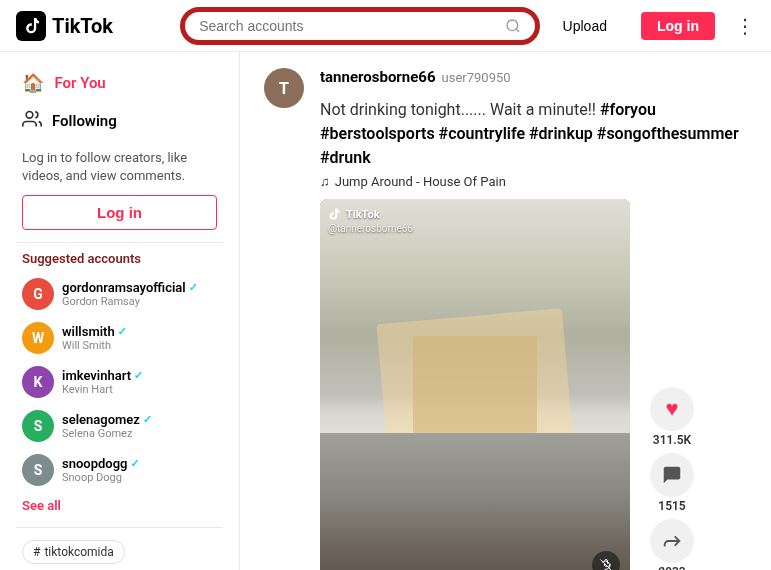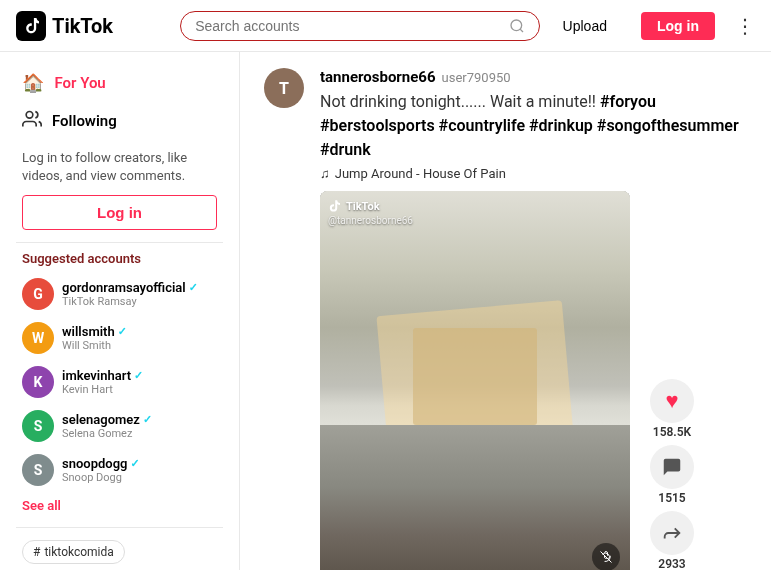--- a/index.html
+++ b/index.html
@@ -10,21 +10,21 @@
       display: flex; align-items: center; padding: 0 16px;
       height: 52px; border-bottom: 1px solid #e8e8e8;
       position: sticky; top: 0; background: #fff; z-index: 100;
     }
     .logo-area { display: flex; align-items: center; gap: 6px; min-width: 160px; }
     .logo-icon { width: 30px; height: 30px; }
     .logo-text { font-size: 20px; font-weight: 700; color: #000; }
     .search-bar {
       flex: 1; max-width: 360px; margin: 0 auto;
       display: flex; align-items: center;
-      border: 1px solid #b91c1c; border-radius: 20px;
+      border: 5px solid #b91c1c; border-radius: 20px;
       padding: 6px 14px; gap: 8px;
     }
     .search-bar input {
       border: none; outline: none; flex: 1; font-size: 14px; color: #666; background: transparent;
     }
     .header-actions { display: flex; align-items: center; gap: 20px; margin-left: auto; }
     .upload-btn {
       padding: 6px 14px; font-size: 14px; font-weight: 500;
       border: none; background: transparent; cursor: pointer; color: #000;
     }
@@ -82,21 +82,21 @@
 
     
     .feed { flex: 1; overflow-y: auto; padding: 16px 24px; }
     .video-post { display: flex; gap: 16px; max-width: 680px; }
     .post-avatar {
       width: 40px; height: 40px; border-radius: 50%; overflow: hidden;
       flex-shrink: 0; background: #ccc;
       display: flex; align-items: center; justify-content: center; font-size: 16px; font-weight: 700; color: #fff;
     }
     .post-content { flex: 1; }
-    .post-header { display: flex; align-items: flex-start; justify-content: space-between; margin-bottom: 4px; }
+    .post-header { display: flex; align-items: flex-start; justify-content: space-between; margin-bottom: 12px; }
     .post-user { display: flex; align-items: center; gap: 6px; flex-wrap: wrap; }
     .post-username { font-size: 15px; font-weight: 700; color: #000; }
     .post-userid { font-size: 13px; color: #888; }
     .follow-btn {
       padding: 5px 14px; border: 1.5px solid #fe2c55; border-radius: 4px;
       background: transparent; color: #fe2c55; font-size: 14px; font-weight: 600; cursor: pointer;
     }
     .post-caption { font-size: 16px; color: #333; line-height: 1.5; margin-bottom: 4px; }
     .post-caption .hashtag { color: #000; font-weight: 600; }
     .post-music { display: flex; align-items: center; gap: 5px; font-size: 13px; color: #333; margin-bottom: 10px; }
@@ -206,21 +206,21 @@
     <div class="divider"></div>
     <div class="section-title">Suggested accounts</div>
 
     <div class="account-item">
       <div class="avatar-circle" style="background:#e74c3c;">G</div>
       <div class="account-info">
         <div class="account-username">
           <span>gordonramsayofficial</span>
           <span class="verified">✓</span>
         </div>
-        <div class="account-name">TikTok Ramsay</div>
+        <div class="account-name">Gordon Ramsay</div>
       </div>
     </div>
 
     <div class="account-item">
       <div class="avatar-circle" style="background:#f39c12;">W</div>
       <div class="account-info">
         <div class="account-username">
           <span>willsmith</span>
           <span class="verified">✓</span>
         </div>
@@ -324,21 +324,21 @@
                 </svg>
               </button>
             </div>
           </div>
 
           <div class="video-actions">
             <div class="action-btn">
               <div class="action-icon-circle">
                 <span style="color:#fe2c55;font-size:22px;">♥</span>
               </div>
-              <span class="action-count">158.5K</span>
+              <span class="action-count">311.5K</span>
             </div>
             <div class="action-btn">
               <div class="action-icon-circle">
                 <svg width="22" height="22" viewBox="0 0 24 24" fill="#555">
                   <path d="M21 15a2 2 0 01-2 2H7l-4 4V5a2 2 0 012-2h14a2 2 0 012 2z"></path>
                 </svg>
               </div>
               <span class="action-count">1515</span>
             </div>
             <div class="action-btn">

